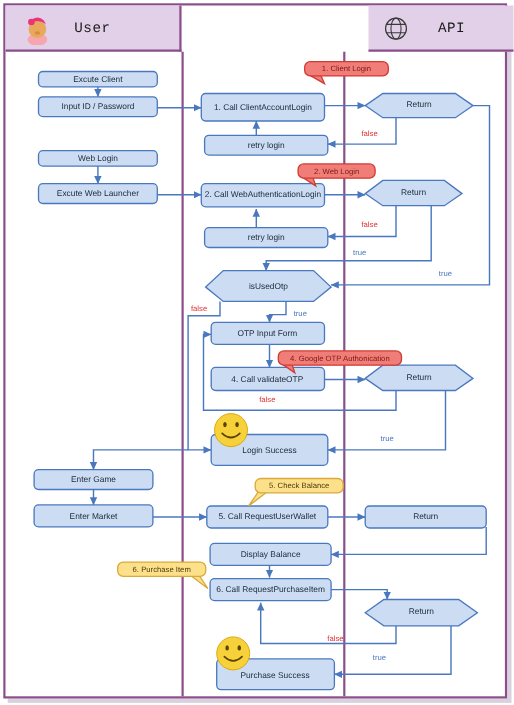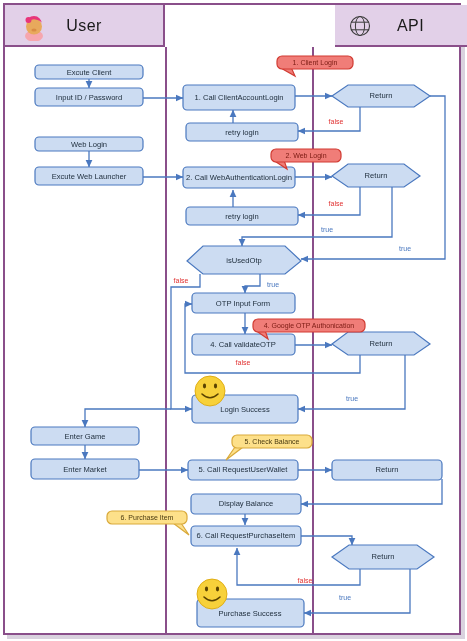--- a/index.html
+++ b/index.html
@@ -6,21 +6,21 @@
   body{font-family:"Liberation Sans",sans-serif;}
   #page{position:relative;width:467px;height:641px;overflow:hidden;background:#ffffff;}
   #frame{position:absolute;left:3px;top:3px;width:458px;height:632px;
          border:2px solid #8a4f8a;box-sizing:border-box;background:#ffffff;}
   #shadow{position:absolute;left:7px;top:7px;width:458px;height:632px;background:#d9d2de;z-index:0;}
   #frame{z-index:1;}
   .hdr{position:absolute;top:0;height:42px;background:#e2d0e8;border-right:2px solid #8a4f8a;
        box-sizing:border-box;border-bottom:2px solid #8a4f8a;}
   .hdr.last{border-right:none;}
   .hdr-label{position:absolute;top:0;height:42px;line-height:42px;width:100%;text-align:center;
-             font-size:16px;color:#1a1a1a;letter-spacing:.4px;}
+             font-size:13px;color:#1a1a1a;letter-spacing:.4px;font-family:Liberation Mono, monospace;}
   .lane{position:absolute;top:42px;bottom:0;width:2px;background:#8a4f8a;}
   svg#flow{position:absolute;left:0;top:0;width:458px;height:632px;z-index:2;overflow:visible;}
   .nodebox{fill:#ccdcf2;stroke:#4a78bf;stroke-width:1.2;}
   .nodetext{font-family:"Liberation Sans",sans-serif;font-size:7.6px;fill:#21303f;text-anchor:middle;dominant-baseline:middle;}
   .hex{fill:#ccdcf2;stroke:#4a78bf;stroke-width:1.2;}
   .edge{fill:none;stroke:#4a78bf;stroke-width:1.3;}
   .lbl-false{font-family:"Liberation Sans",sans-serif;font-size:7px;fill:#e03030;text-anchor:middle;}
   .lbl-true{font-family:"Liberation Sans",sans-serif;font-size:7px;fill:#4a78bf;text-anchor:middle;}
   .callout-red{fill:#f07d78;stroke:#d13b32;stroke-width:1.2;}
   .callout-yellow{fill:#fde08a;stroke:#d9a93a;stroke-width:1.2;}

